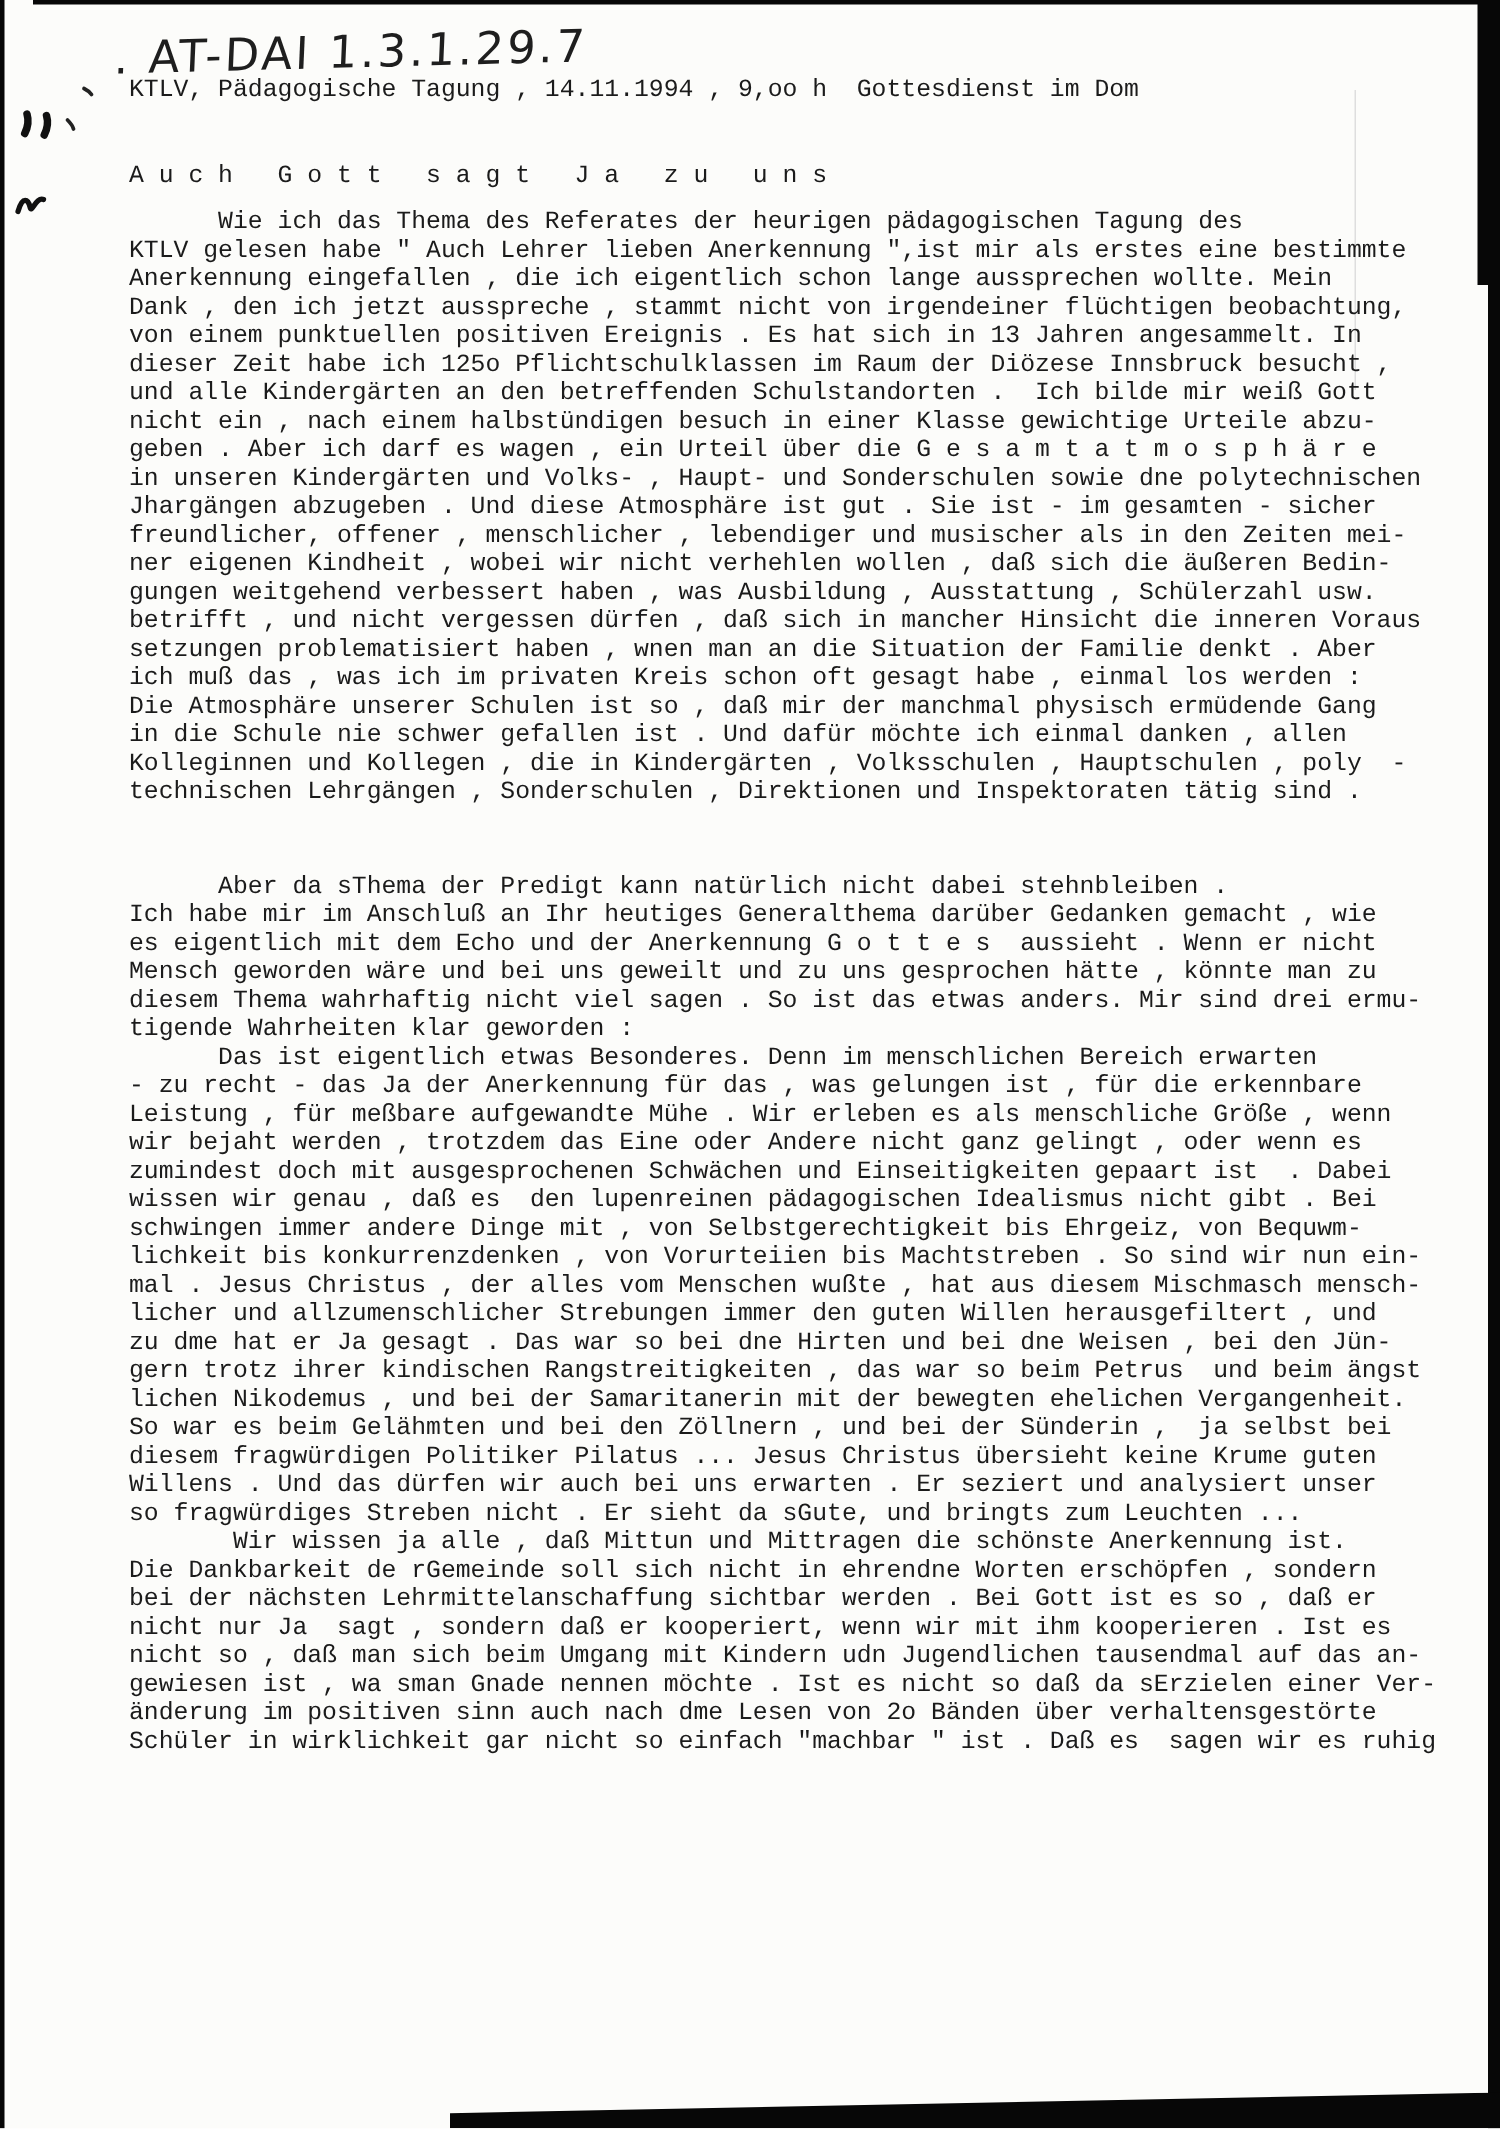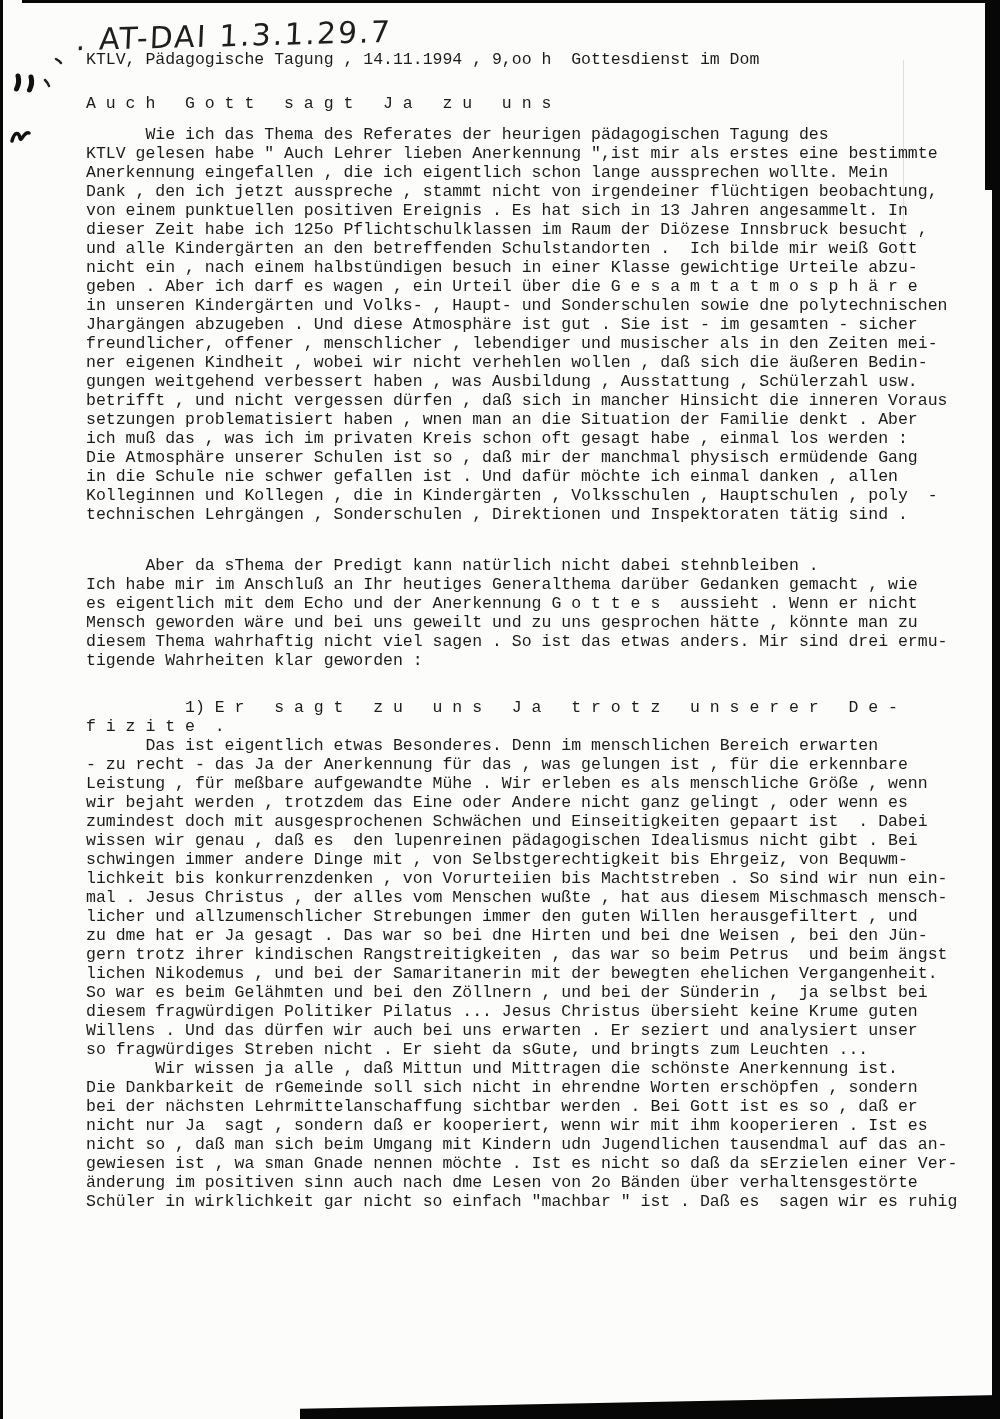--- a/index.html
+++ b/index.html
@@ -34,23 +34,23 @@
     transform: rotate(-1.5deg) skewX(-4deg);
     white-space: pre;
   }
   .ink-marks { position: absolute; left: 8px; top: 50px; }
   
   .typed {
     position: absolute; left: 86px; top: 50px; width: 906px;
     font-size: 16.5px; line-height: 19px;
   }
   .line, .para { margin: 0; font: inherit; white-space: pre; }
-  .title { margin-top: 25px; white-space: pre; }
+  .title { margin-top: 38px; white-space: pre; }
   .para-intro      { margin-top: 12px; }
-  .para-transition { margin-top: 32px; }
+  .para-transition { margin-top: 44px; }
   .heading-1       { margin-top: 28px; }
   .para-section-1  { margin-top: 0; }
   .heading-2       { margin-top: 44px; }
   .para-section-2  { margin-top: 0; }
 </style>
 </head>
 <body>
 
 <div class="page">
 
@@ -94,22 +94,20 @@
 Die Atmosphäre unserer Schulen ist so , daß mir der manchmal physisch ermüdende Gang
 in die Schule nie schwer gefallen ist . Und dafür möchte ich einmal danken , allen
 Kolleginnen und Kollegen , die in Kindergärten , Volksschulen , Hauptschulen , poly  -
 technischen Lehrgängen , Sonderschulen , Direktionen und Inspektoraten tätig sind .</pre>
     <pre class="para para-transition">      Aber da sThema der Predigt kann natürlich nicht dabei stehnbleiben .
 Ich habe mir im Anschluß an Ihr heutiges Generalthema darüber Gedanken gemacht , wie
 es eigentlich mit dem Echo und der Anerkennung G o t t e s  aussieht . Wenn er nicht
 Mensch geworden wäre und bei uns geweilt und zu uns gesprochen hätte , könnte man zu
 diesem Thema wahrhaftig nicht viel sagen . So ist das etwas anders. Mir sind drei ermu-
 tigende Wahrheiten klar geworden :</pre>
-    <pre class="para heading-1">          1) E r   s a g t   z u   u n s   J a   t r o t z   u n s e r e r   D e -
-f i z i t e  .</pre>
     <pre class="para para-section-1">      Das ist eigentlich etwas Besonderes. Denn im menschlichen Bereich erwarten
 - zu recht - das Ja der Anerkennung für das , was gelungen ist , für die erkennbare
 Leistung , für meßbare aufgewandte Mühe . Wir erleben es als menschliche Größe , wenn
 wir bejaht werden , trotzdem das Eine oder Andere nicht ganz gelingt , oder wenn es
 zumindest doch mit ausgesprochenen Schwächen und Einseitigkeiten gepaart ist  . Dabei
 wissen wir genau , daß es  den lupenreinen pädagogischen Idealismus nicht gibt . Bei
 schwingen immer andere Dinge mit , von Selbstgerechtigkeit bis Ehrgeiz, von Bequwm-
 lichkeit bis konkurrenzdenken , von Vorurteiien bis Machtstreben . So sind wir nun ein-
 mal . Jesus Christus , der alles vom Menschen wußte , hat aus diesem Mischmasch mensch-
 licher und allzumenschlicher Strebungen immer den guten Willen herausgefiltert , und

